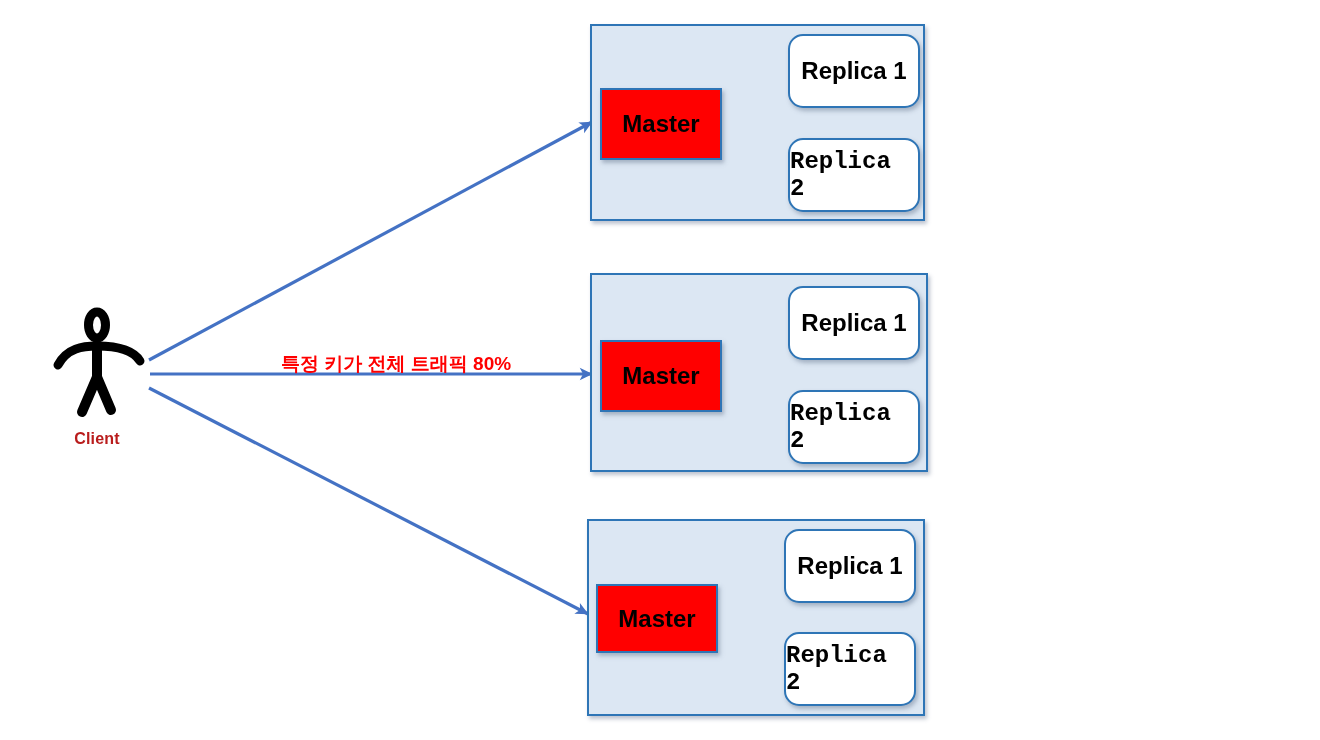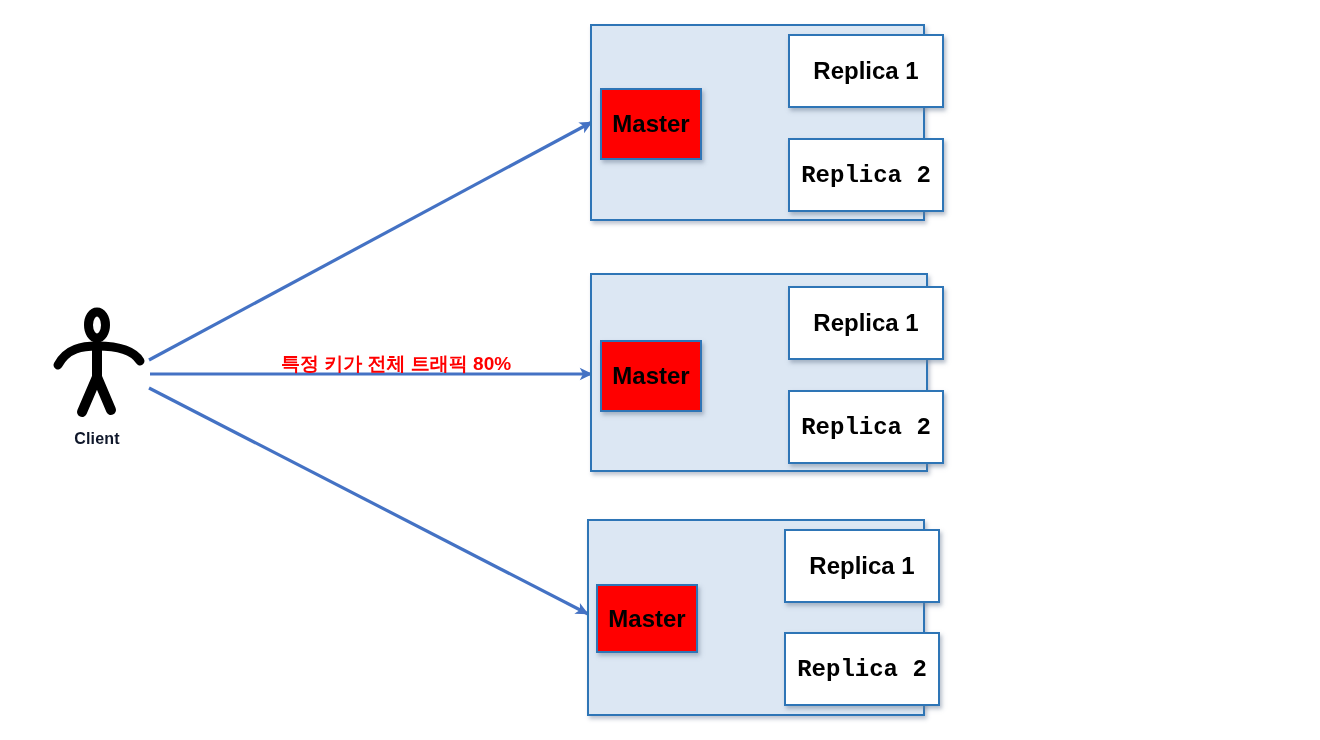--- a/index.html
+++ b/index.html
@@ -26,21 +26,21 @@
     position: absolute;
     left: 44px; top: 295px;
     width: 106px;
     text-align: center;
   }
   .client svg { display: block; margin: 0 auto; }
   .client-label {
     margin-top: 9px;
     font-size: 16px;
     font-weight: bold;
-    color: #0f172a;
+    color: #b91c1c;
     letter-spacing: 0.2px;
   }
 
   
   .traffic-note {
     position: absolute;
     left: 281px; top: 351px;
     font-size: 19px;
     font-weight: bold;
     white-space: nowrap;
@@ -64,29 +64,30 @@
     align-items: center;
     justify-content: center;
     font-weight: bold;
     font-size: 24px;
     color: #000000;
     border: 2px solid var(--box-border, #2E75B6);
     box-shadow: 2px 3px 4px rgba(110, 125, 150, 0.5);
   }
   .master {
     left: 8px; top: 62px;
-    width: 102px; height: 72px;
+    width: 122px; height: 72px;
     background: var(--master-fill, #FF0000);
   }
   .g2 .master { top: 65px; }
   .g3 .master { left: 7px; top: 63px; height: 69px; }
   .replica {
     left: 196px;
-    width: 156px; height: 74px;
+    width: 132px; height: 74px;
     background: var(--replica-fill, #FFFFFF);
+    border-radius: 15px;
   }
   .g3 .replica { left: 195px; }
   .replica.r1 { top: 8px; }
   .replica.r2 { top: 112px; font-family: Liberation Mono, monospace; }
   .g2 .replica.r1 { top: 11px; }
   .g2 .replica.r2 { top: 115px; }
   .g3 .replica.r2 { top: 111px; }
 </style>
 </head>
 <body>

